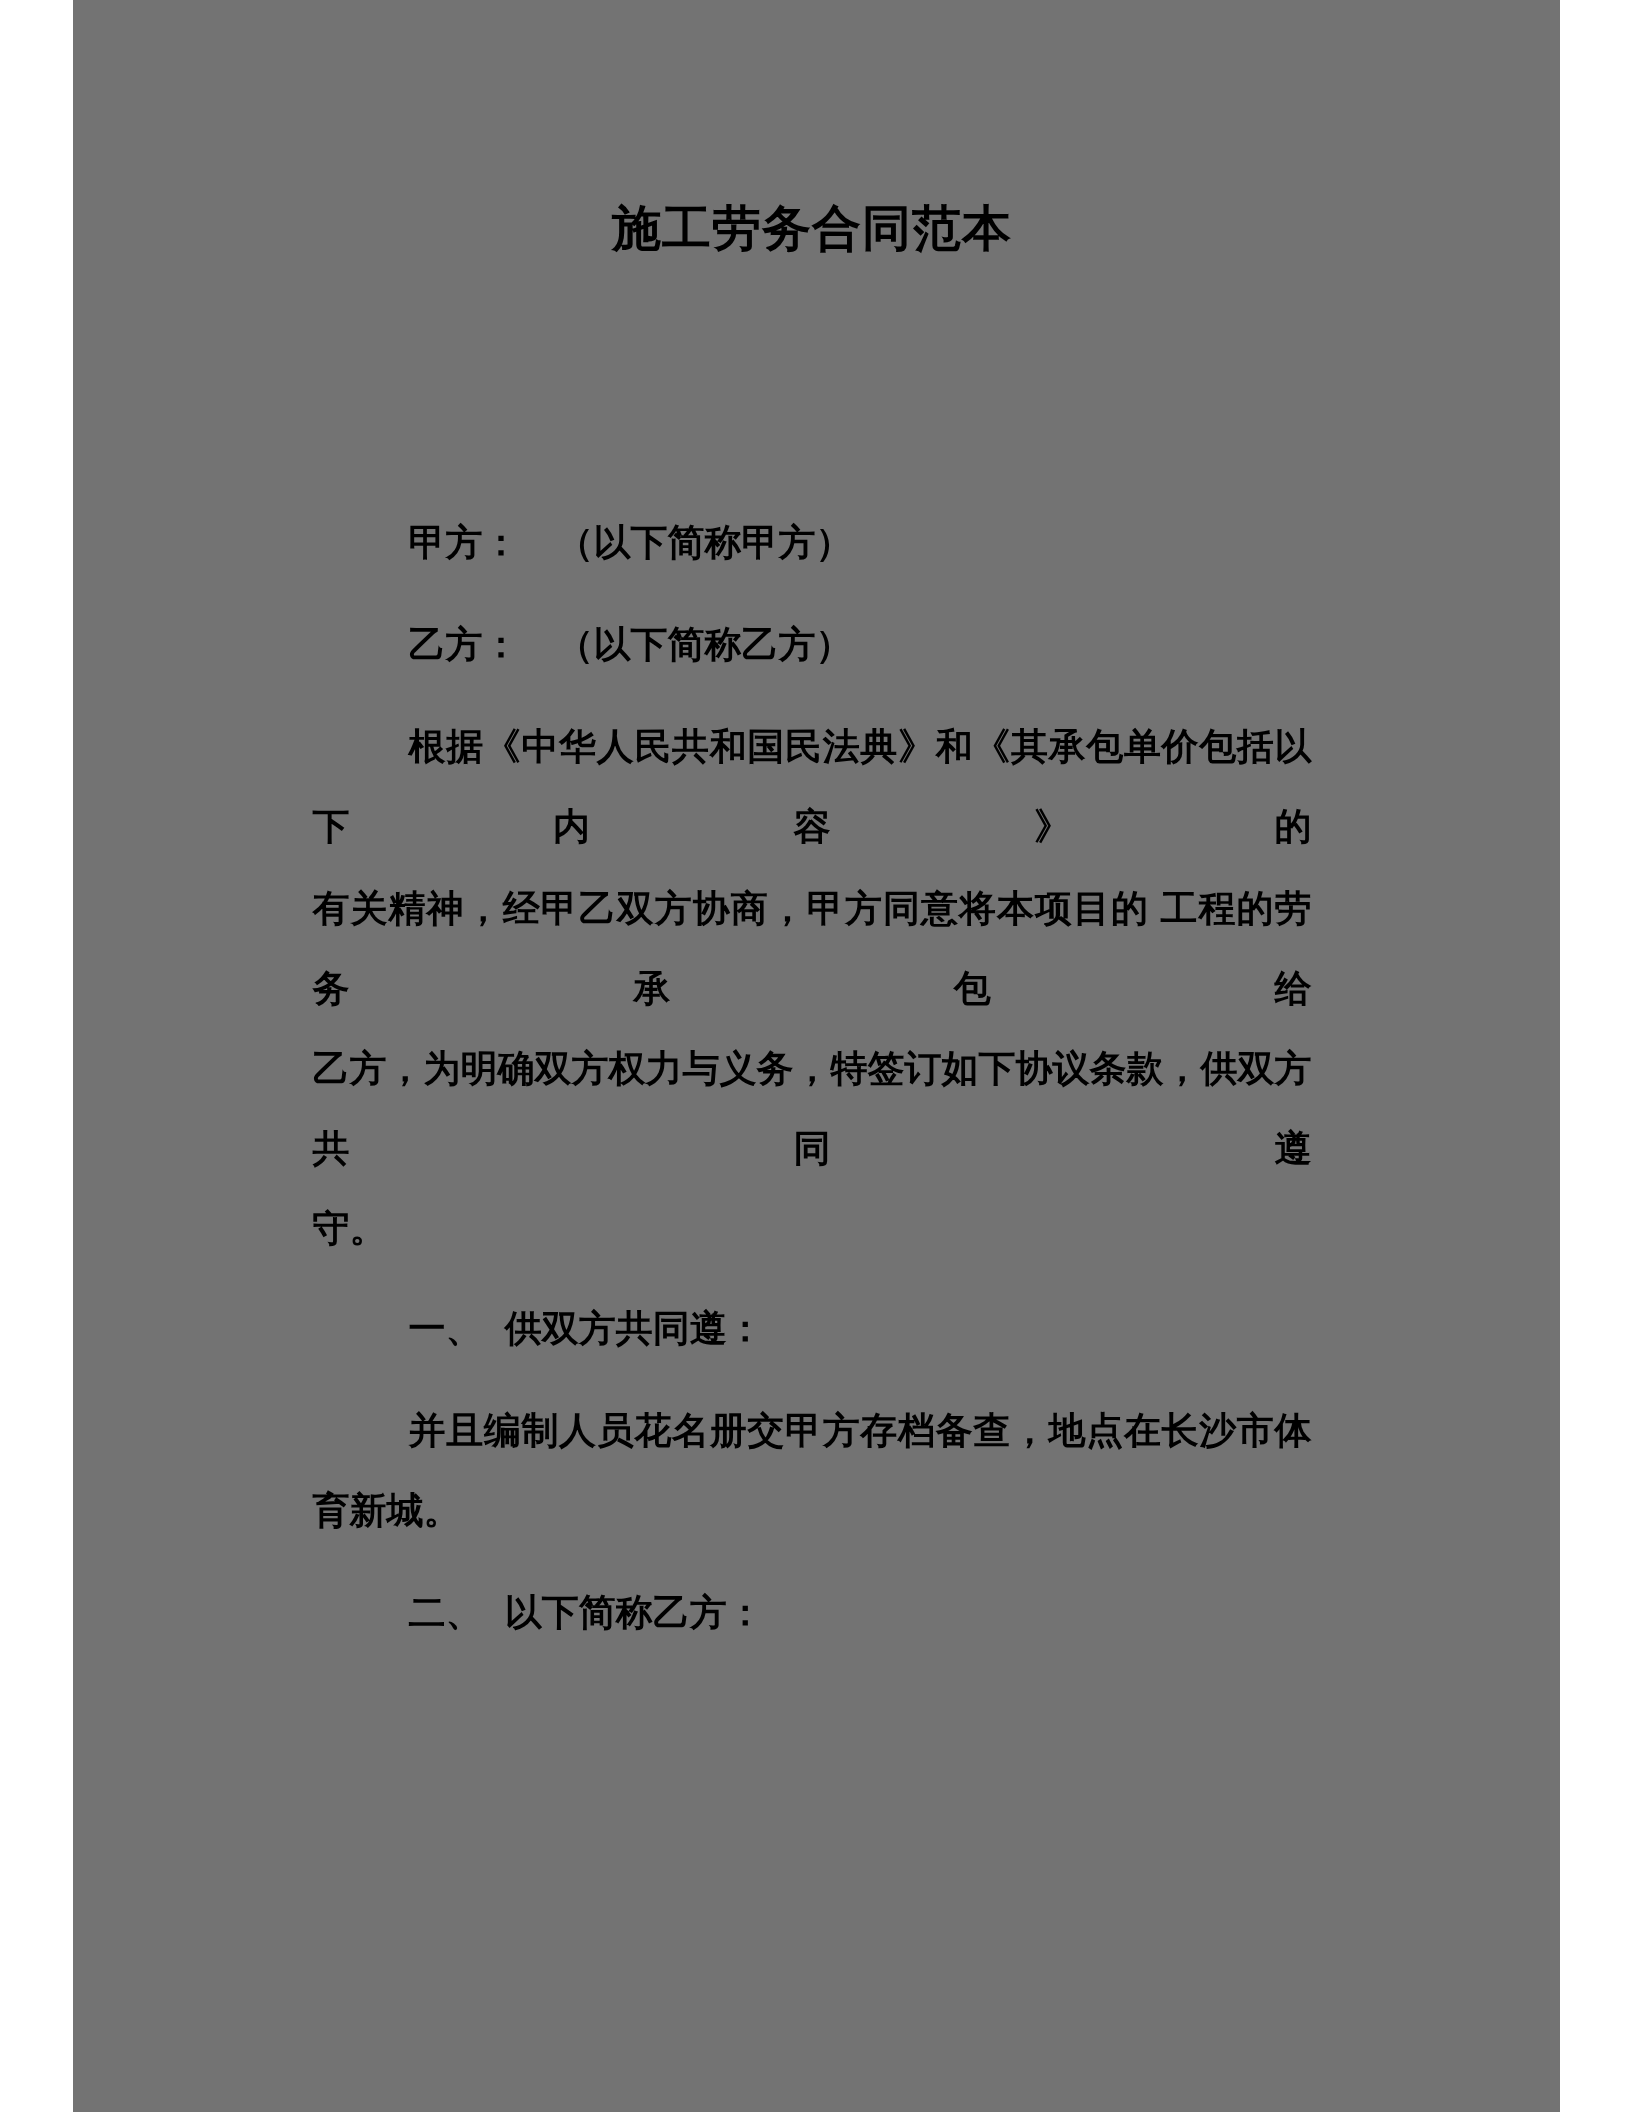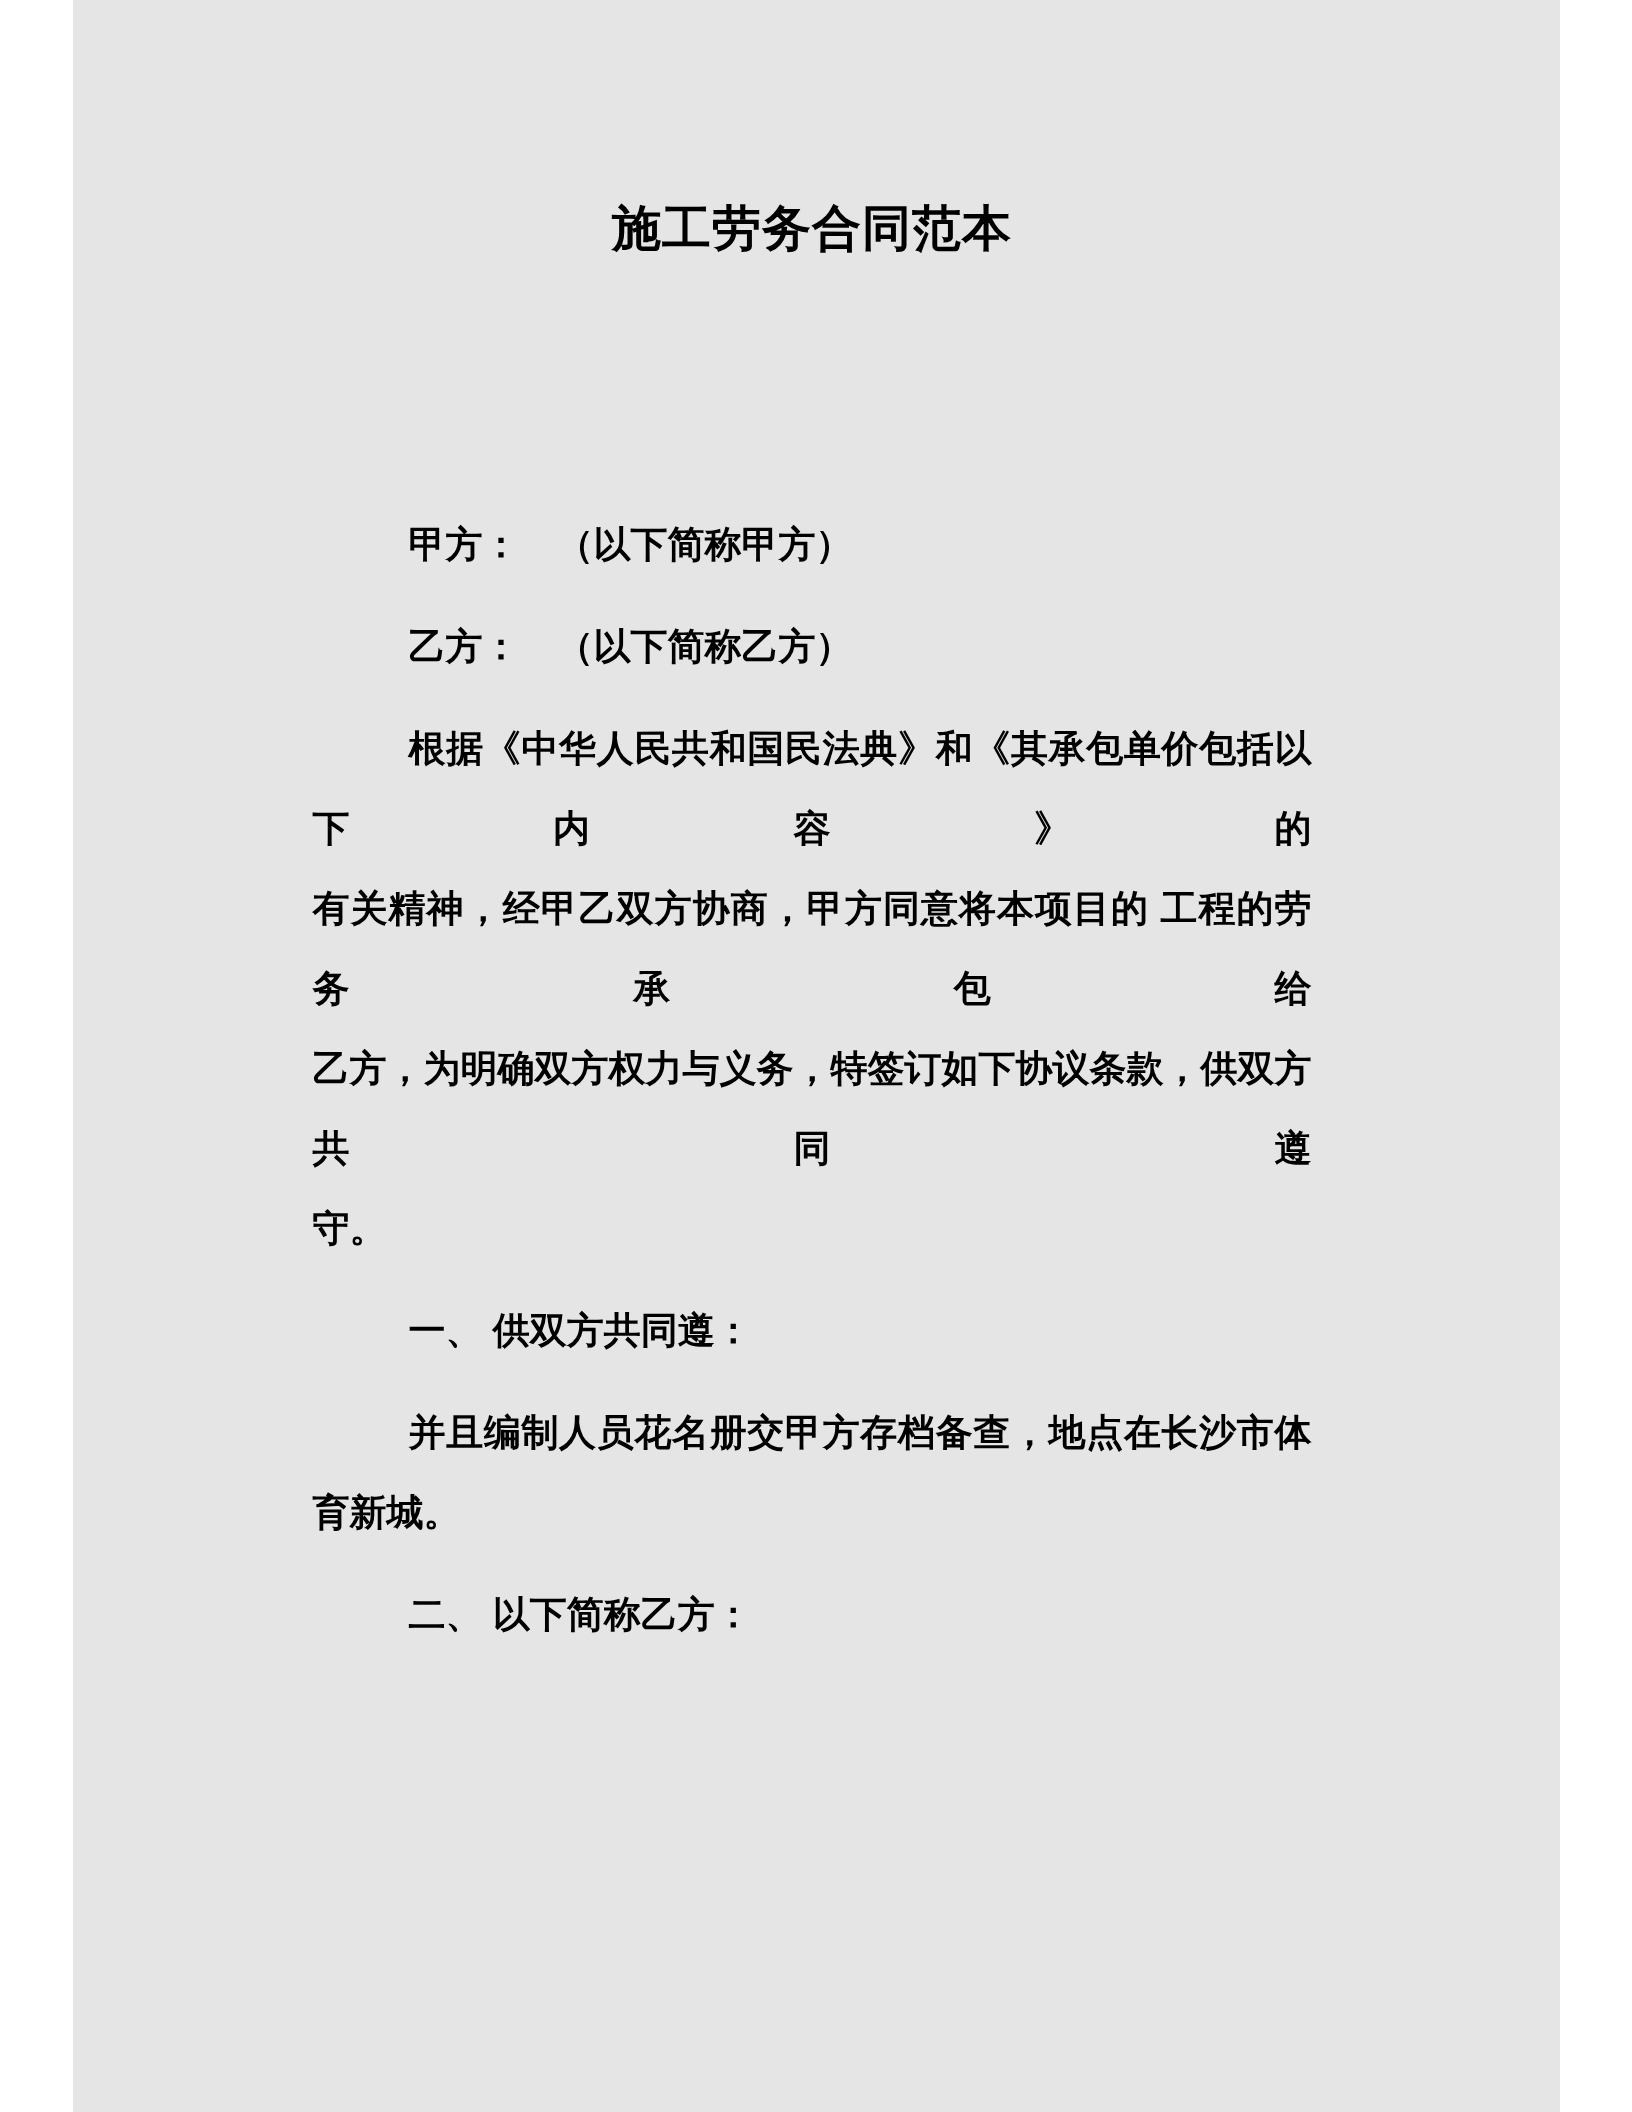--- a/index.html
+++ b/index.html
@@ -7,21 +7,21 @@
     padding: 0;
     background: #ffffff;
   }
   .page {
     position: relative;
     width: 1487px;
     height: 2112px;
     margin: 0 auto;
     box-sizing: border-box;
     padding: 195px 248px 0 240px;
-    background: #e5e5e5;
+    background: #737373;
     color: #000000;
     font-family: "Liberation Sans", "DejaVu Sans", sans-serif;
     font-weight: 700;
     overflow: hidden;
   }
   .doc-title {
     font-size: 49px;
     line-height: 66px;
     text-align: center;
     letter-spacing: 1px;
@@ -37,20 +37,21 @@
   .para .line {
     display: block;
     text-align: justify;
     text-align-last: justify;
   }
   .para .line.last {
     text-align-last: left;
   }
   .para .line:first-child {
     text-indent: 96px;
+    font-family: Liberation Mono, monospace;
   }
 </style>
 </head>
 <body>
 
 <div class="page">
 
   <h1 class="doc-title">施工劳务合同范本</h1>
 
   <p class="para">

